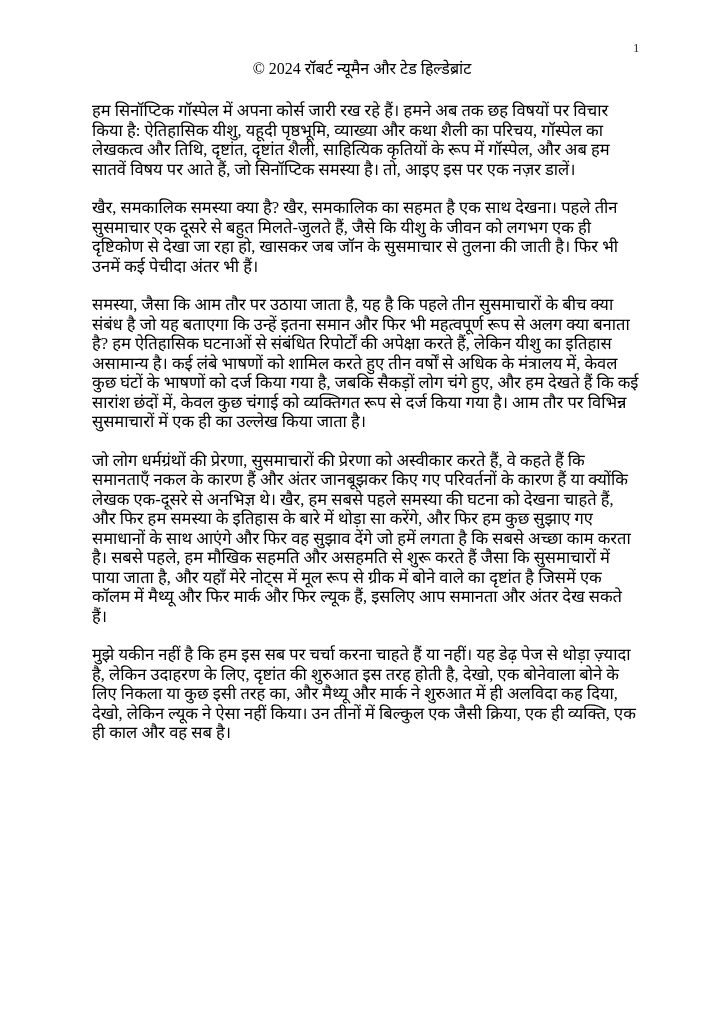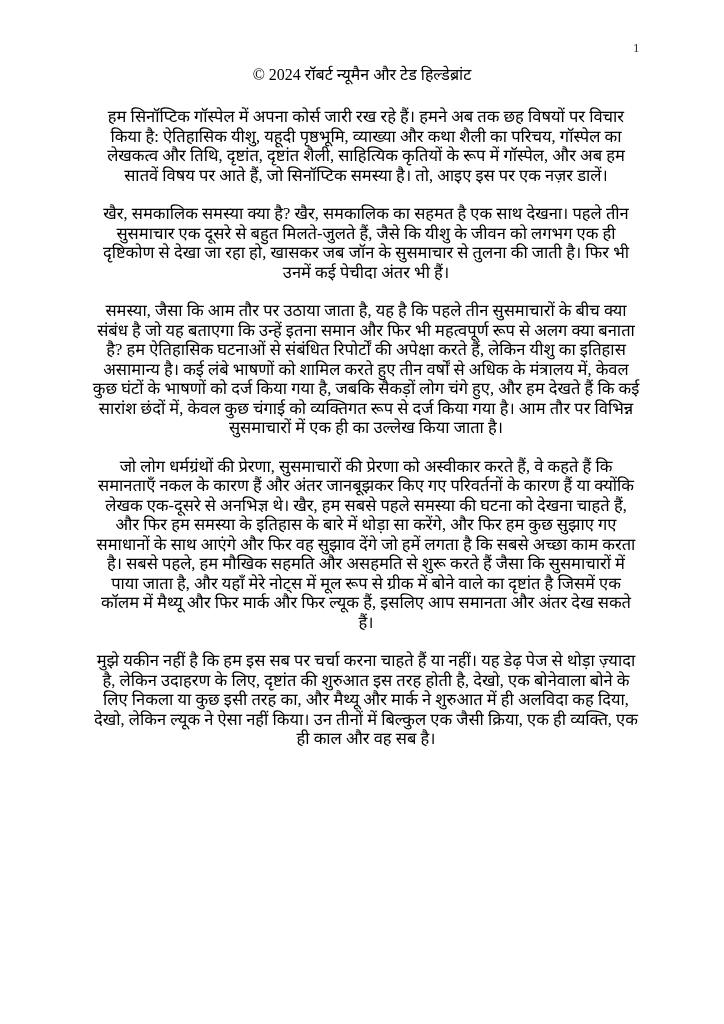--- a/index.html
+++ b/index.html
@@ -36,34 +36,34 @@
     text-align: center;
     font-size: 27px;
     font-weight: 700;
     line-height: 33px;
     color: #000000;
   }
   .doc-title .title-line {
     display: block;
   }
   .copyright-line {
-    margin: 7px 0 0 0;
+    margin: 1px 0 0 0;
     text-align: center;
     font-size: 16px;
     font-weight: 400;
     color: #000000;
   }
   .doc-body {
     margin-top: 22px;
   }
   .doc-body p {
     margin: 0 0 19px 8px;
     font-size: 16.5px;
     line-height: 19.5px;
-    text-align: center;
+    text-align: left;
     color: #000000;
   }
 </style>
 </head>
 <body>
 
 <div class="page">
 
   <div class="page-number-row">
     <span class="page-number">1</span>

